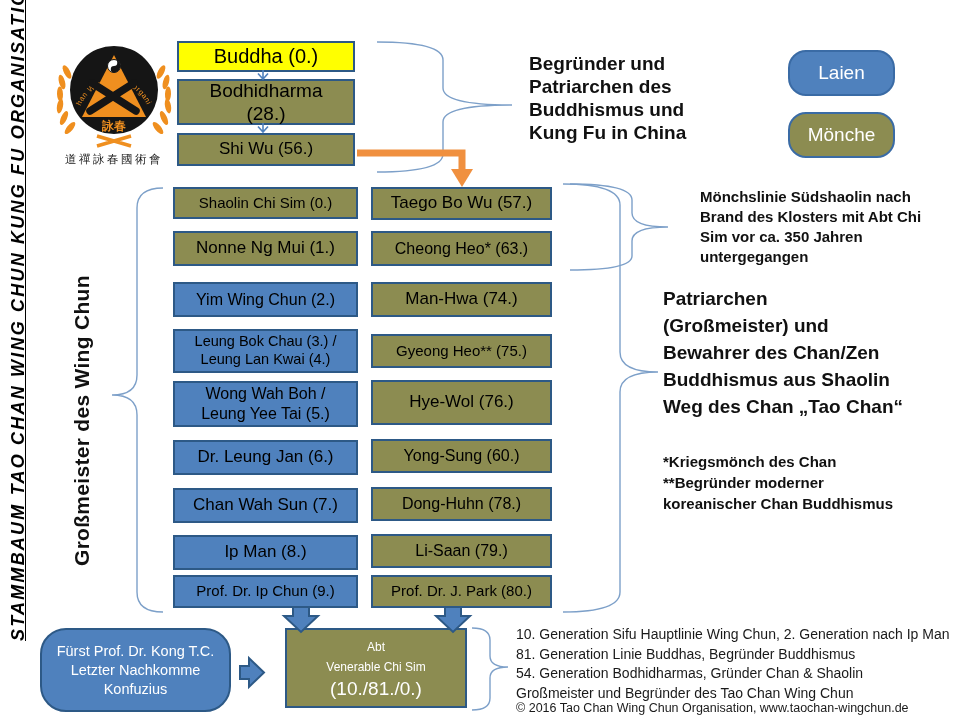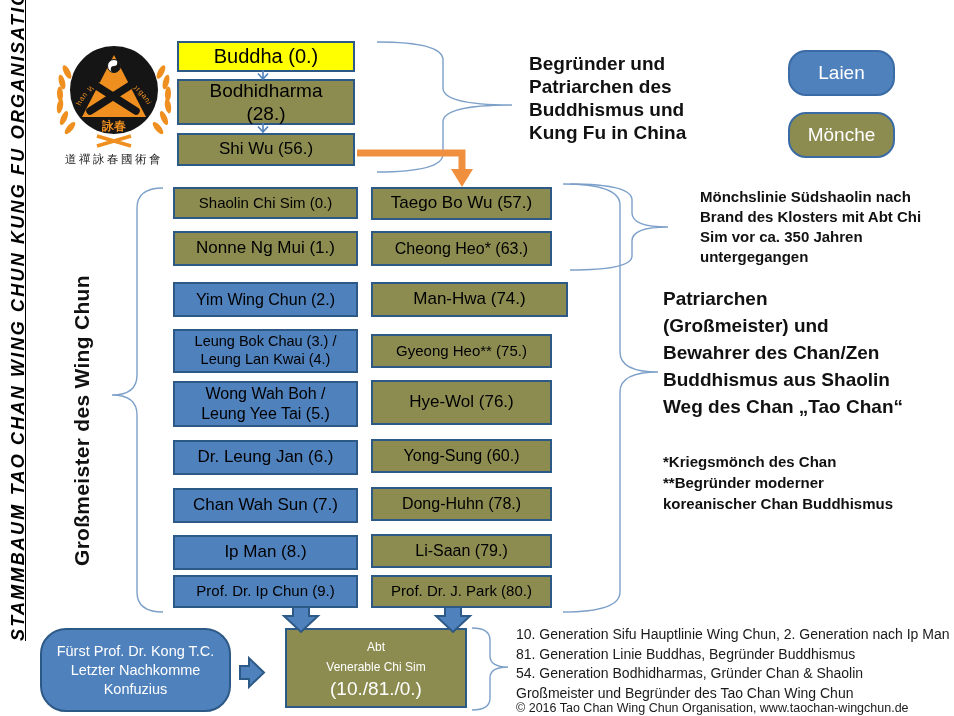--- a/index.html
+++ b/index.html
@@ -163,20 +163,20 @@
     <div class="box laien" style="left: 173px; top: 329px; width: 185px; height: 44px; font-size: 14.5px;">Leung Bok Chau (3.) /
 Leung Lan Kwai (4.)</div>
     <div class="box laien" style="left: 173px; top: 381px; width: 185px; height: 46px; font-size: 16px;">Wong Wah Boh /
 Leung Yee Tai (5.)</div>
     <div class="box laien" style="left: 173px; top: 440px; width: 185px; height: 35px; font-size: 17px;">Dr. Leung Jan (6.)</div>
     <div class="box laien" style="left: 173px; top: 488px; width: 185px; height: 35px; font-size: 17px;">Chan Wah Sun (7.)</div>
     <div class="box laien" style="left: 173px; top: 535px; width: 185px; height: 35px; font-size: 17px;">Ip Man (8.)</div>
     <div class="box laien" style="left: 173px; top: 575px; width: 185px; height: 33px; font-size: 15px;">Prof. Dr. Ip Chun (9.)</div>
     <div class="box moenche" style="left: 371px; top: 187px; width: 181px; height: 33px; font-size: 17px;">Taego Bo Wu (57.)</div>
     <div class="box moenche" style="left: 371px; top: 231px; width: 181px; height: 35px; font-size: 16px;">Cheong Heo* (63.)</div>
-    <div class="box moenche" style="left: 371px; top: 282px; width: 197px; height: 35px; font-size: 17px;">Man-Hwa (74.)</div>
+    <div class="box moenche" style="left: 371px; top: 282px; width: 181px; height: 35px; font-size: 17px;">Man-Hwa (74.)</div>
     <div class="box moenche" style="left: 371px; top: 334px; width: 181px; height: 34px; font-size: 15px;">Gyeong Heo** (75.)</div>
     <div class="box moenche" style="left: 371px; top: 380px; width: 181px; height: 45px; font-size: 17px;">Hye-Wol (76.)</div>
     <div class="box moenche" style="left: 371px; top: 439px; width: 181px; height: 34px; font-size: 16px;">Yong-Sung (60.)</div>
     <div class="box moenche" style="left: 371px; top: 487px; width: 181px; height: 34px; font-size: 16px;">Dong-Huhn (78.)</div>
     <div class="box moenche" style="left: 371px; top: 534px; width: 181px; height: 34px; font-size: 16px;">Li-Saan (79.)</div>
     <div class="box moenche" style="left: 371px; top: 575px; width: 181px; height: 33px; font-size: 15px;">Prof. Dr. J. Park (80.)</div>
   </div>
 
 </body></html>

